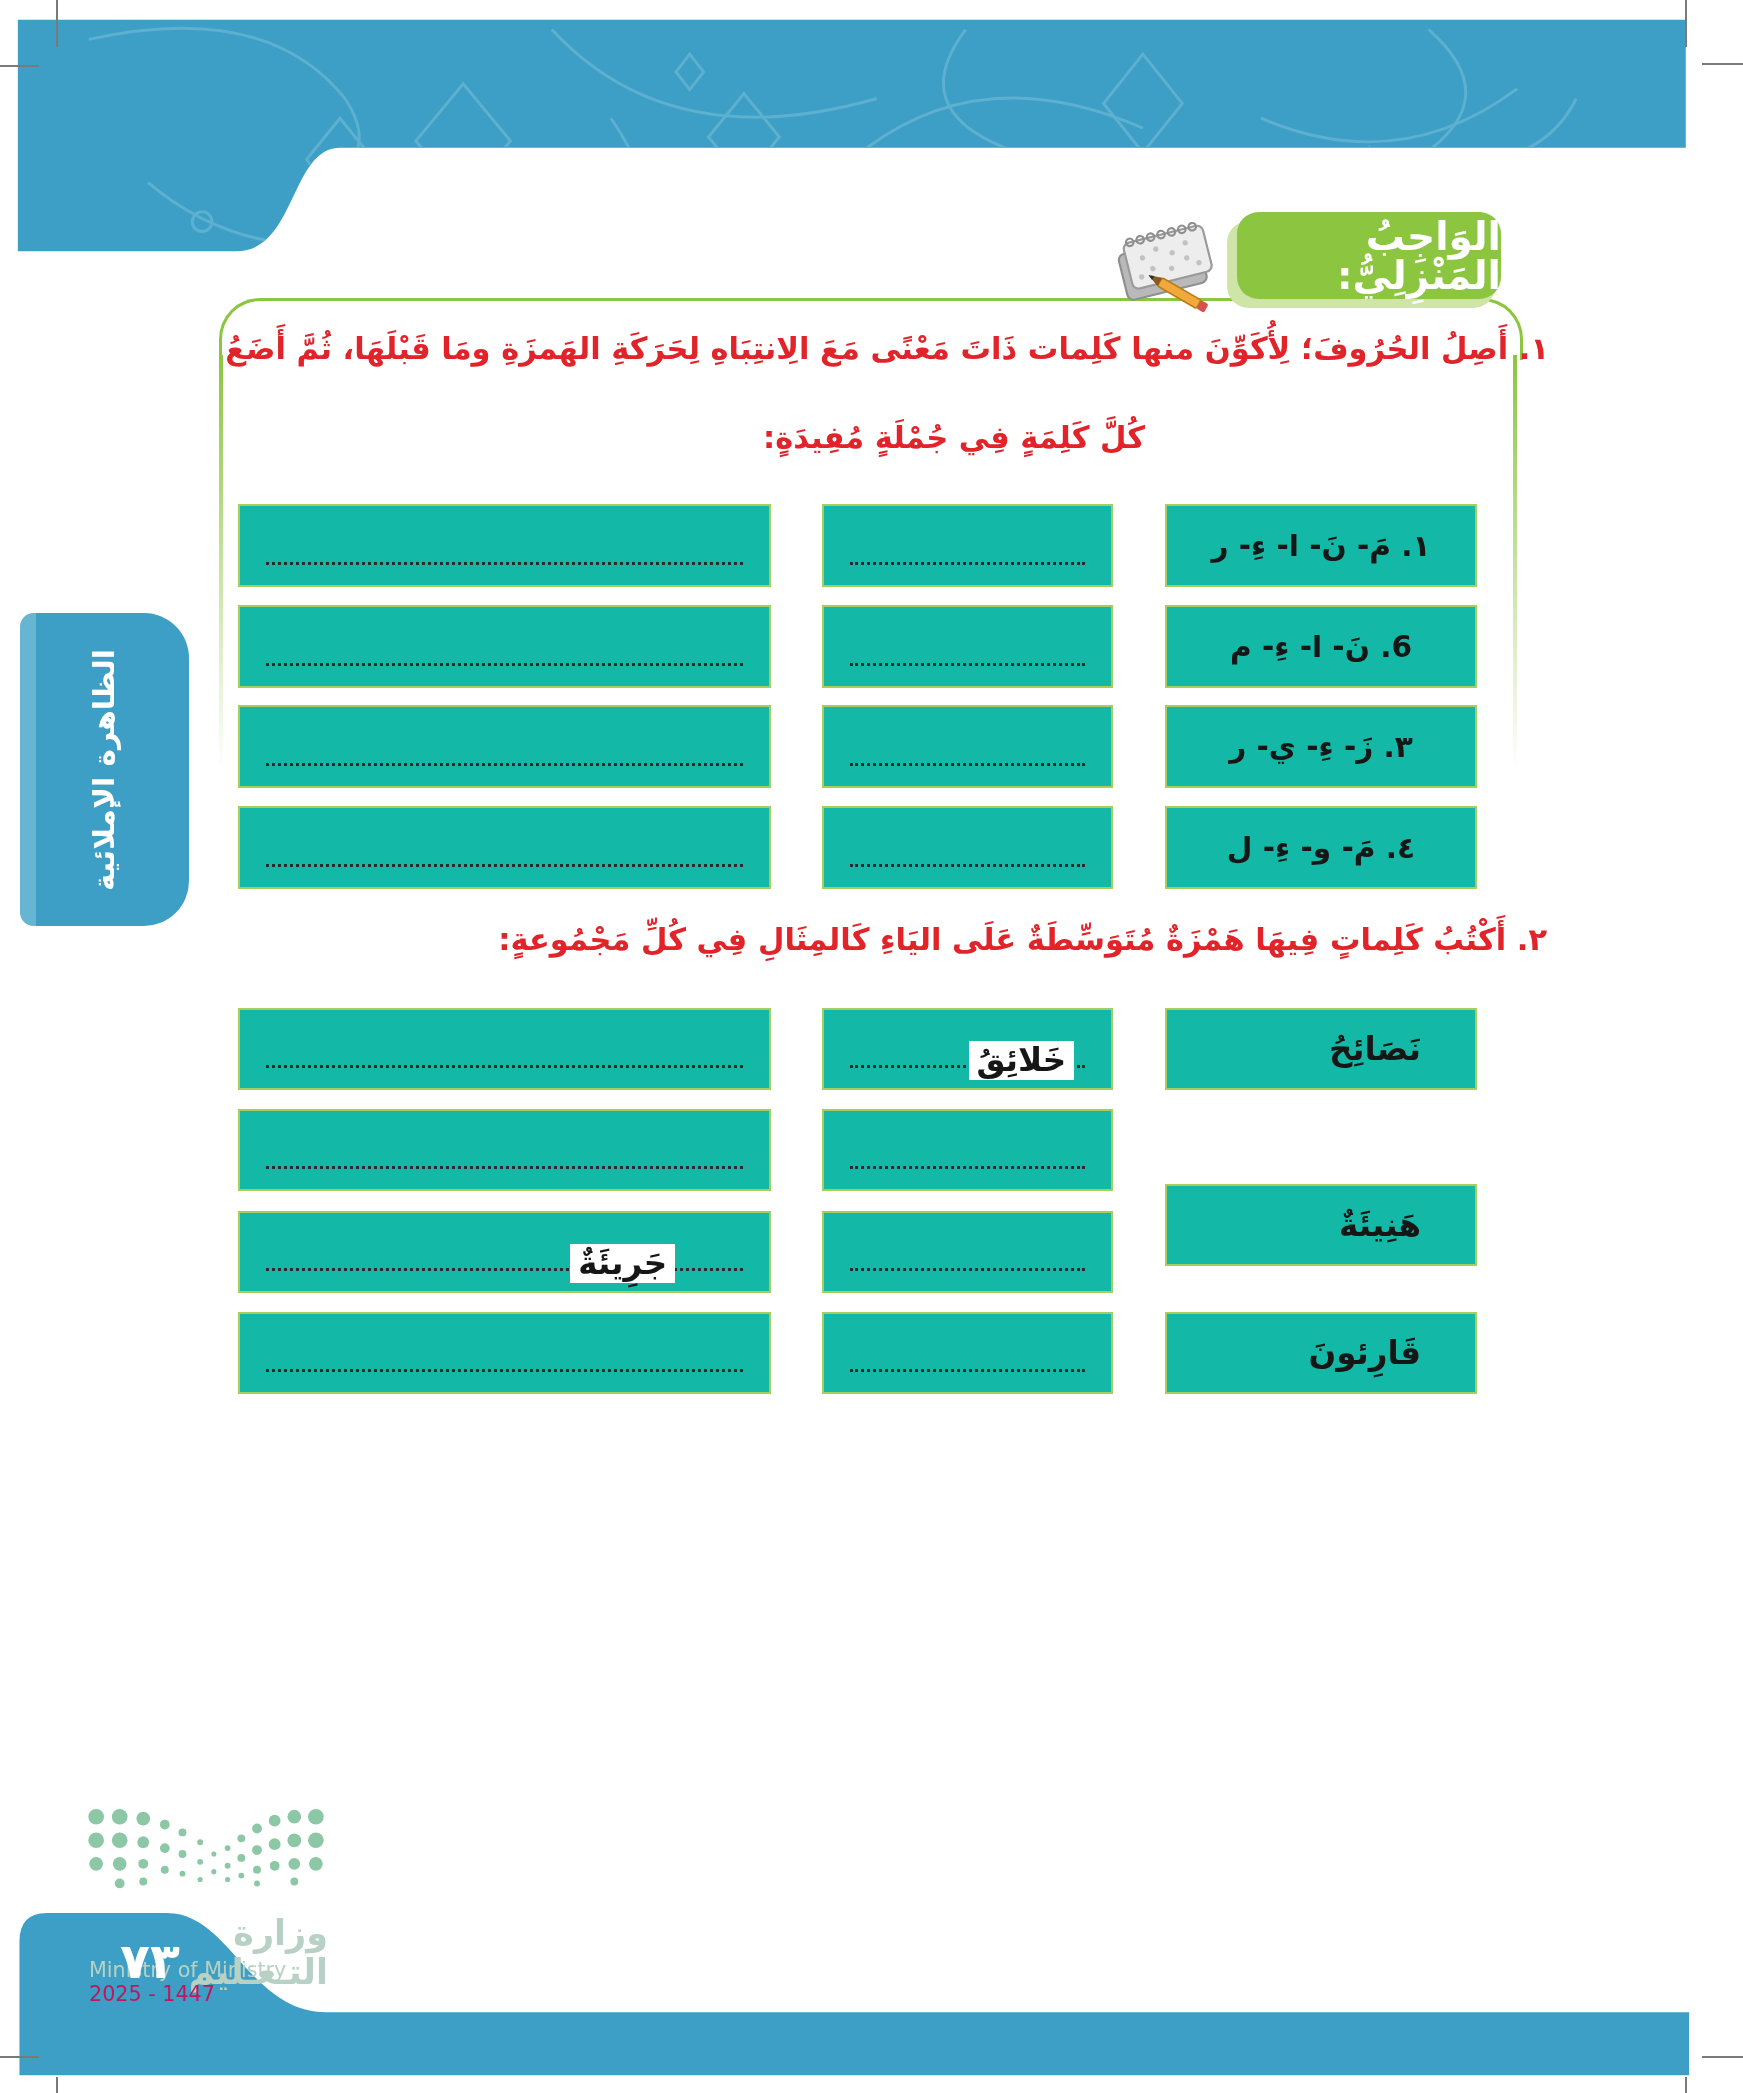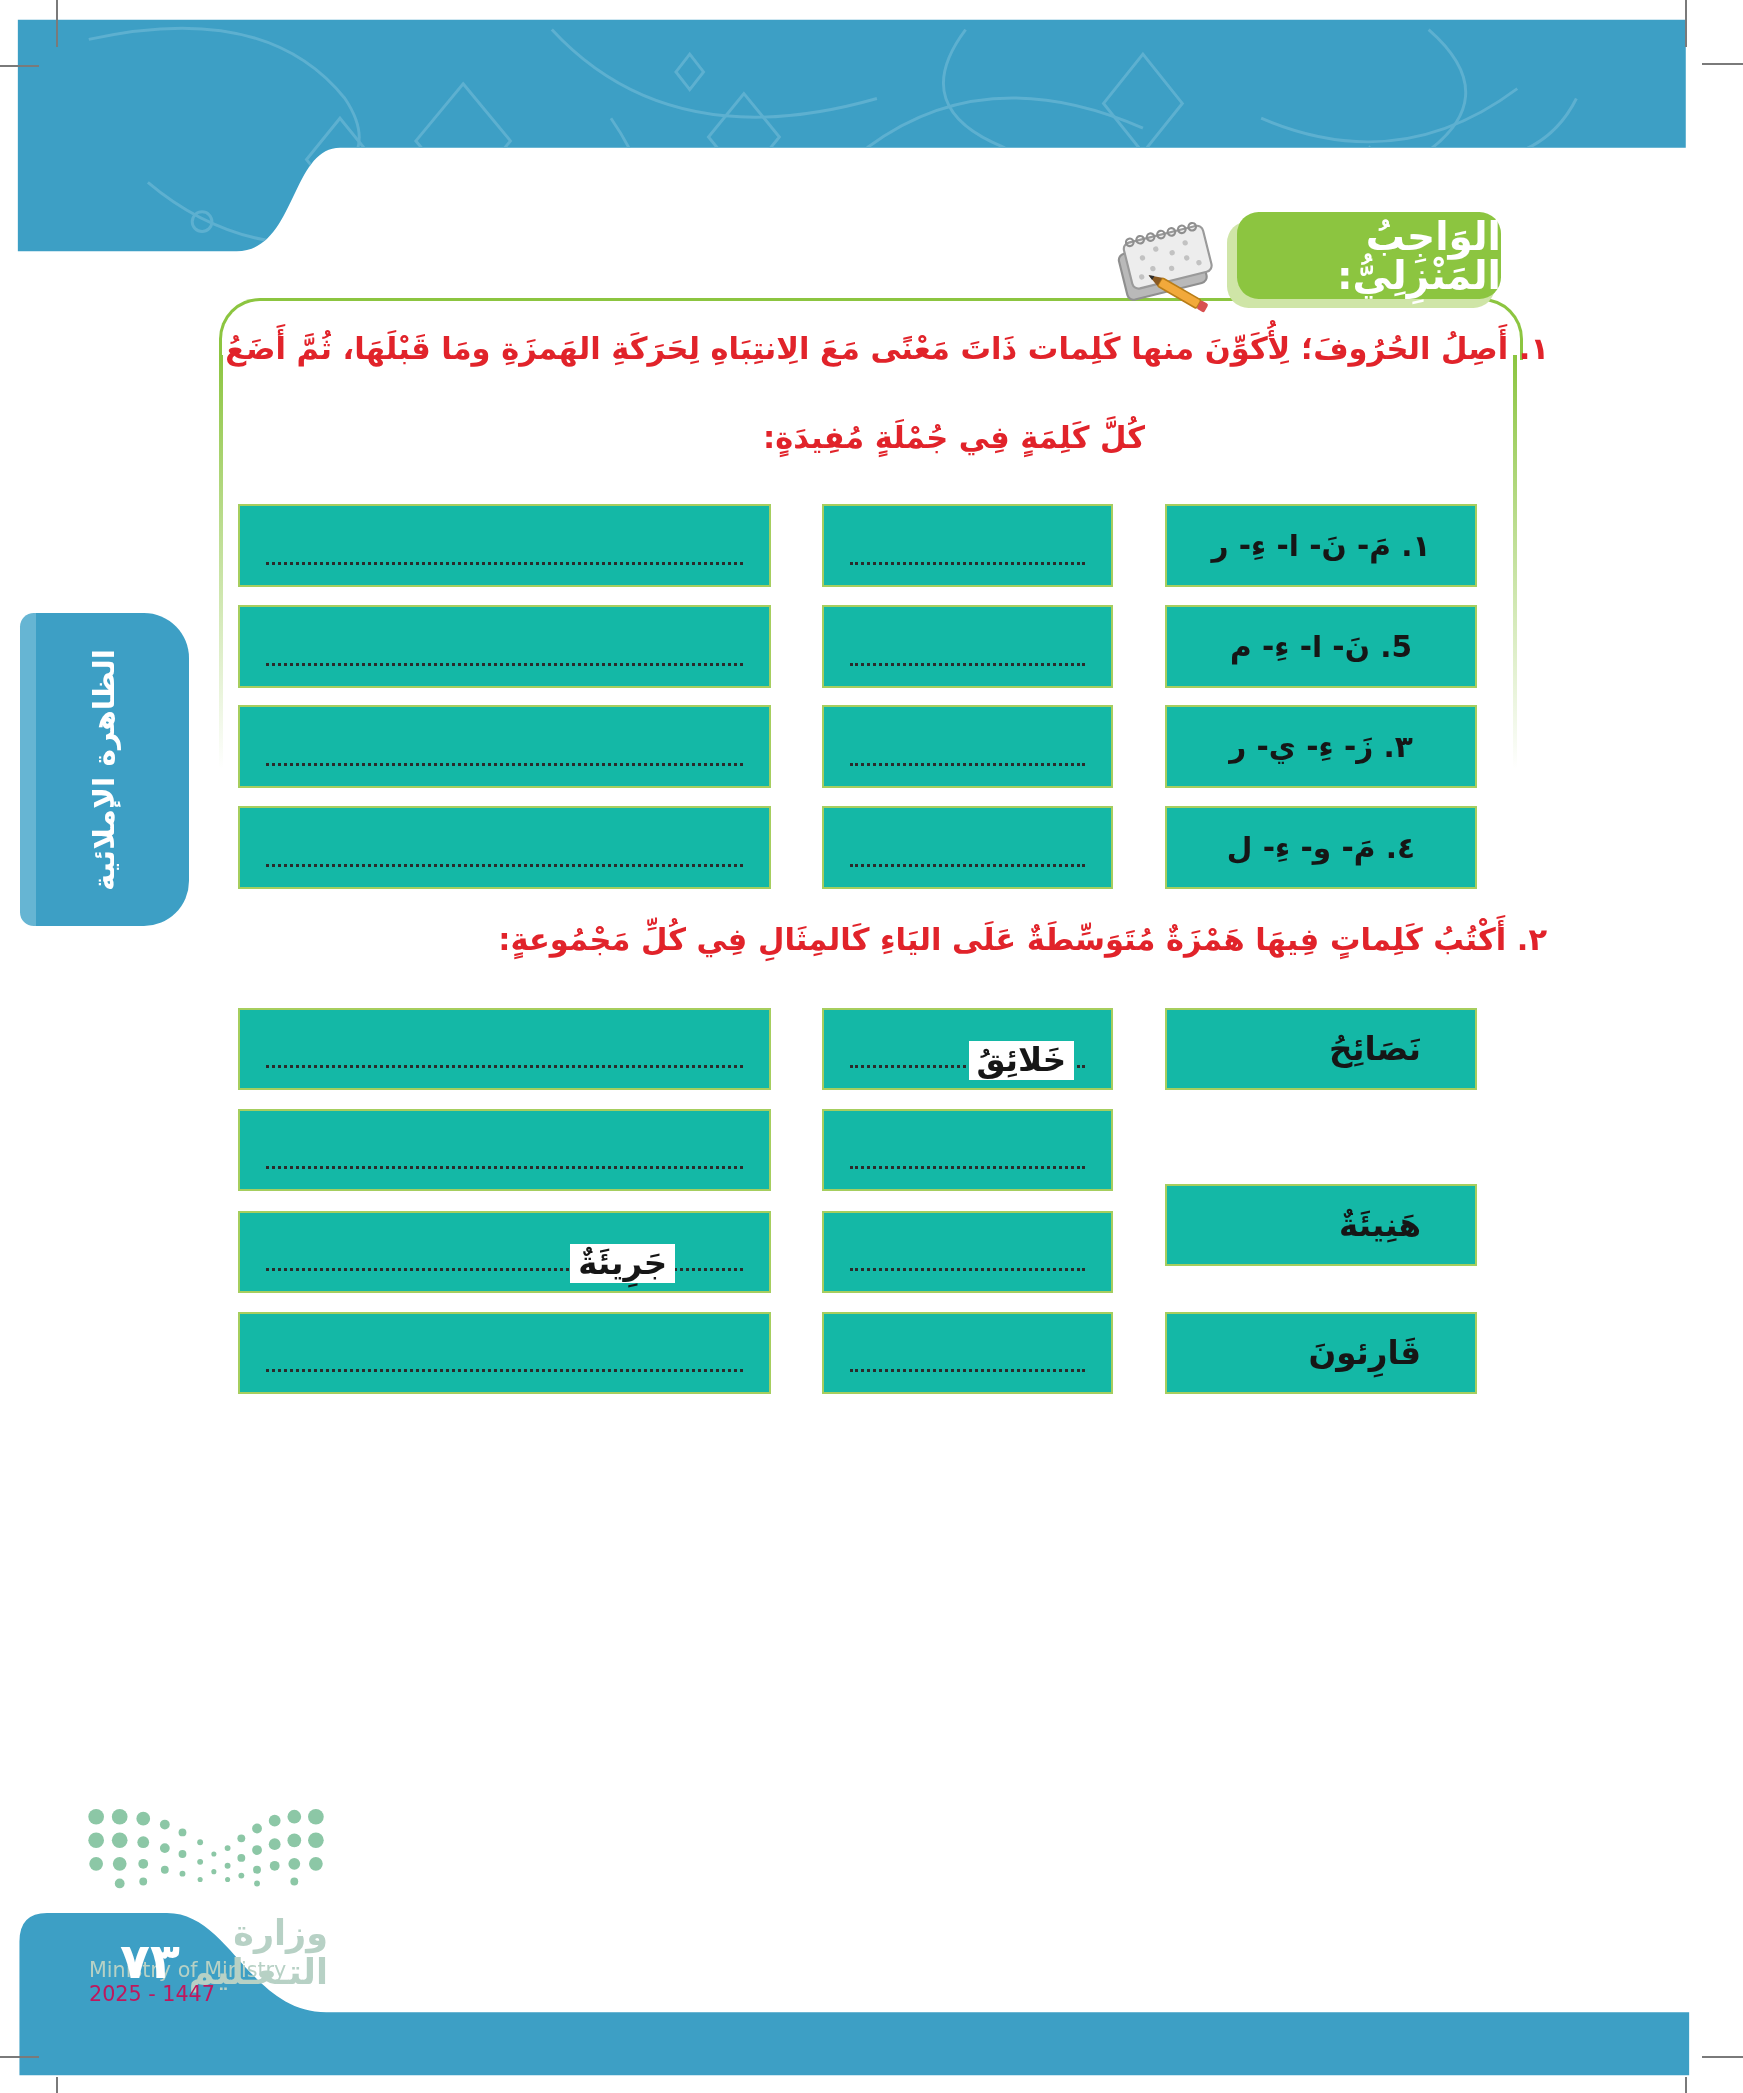--- a/index.html
+++ b/index.html
@@ -139,21 +139,21 @@
     <div class="prompt">١. مَ- نَ- ا- ءِ- ر</div>
   </div>
   <div class="row-box" style="left:822px;top:504px;width:287px;height:79px;">
     <div class="dotline"></div>
   </div>
   <div class="row-box" style="left:238px;top:504px;width:529px;height:79px;">
     <div class="dotline"></div>
   </div>
 
   <div class="row-box" style="left:1165px;top:605px;width:308px;height:79px;">
-    <div class="prompt">5. نَ- ا- ءِ- م</div>
+    <div class="prompt">6. نَ- ا- ءِ- م</div>
   </div>
   <div class="row-box" style="left:822px;top:605px;width:287px;height:79px;">
     <div class="dotline"></div>
   </div>
   <div class="row-box" style="left:238px;top:605px;width:529px;height:79px;">
     <div class="dotline"></div>
   </div>
 
   <div class="row-box" style="left:1165px;top:705px;width:308px;height:79px;">
     <div class="prompt">٣. زَ- ءِ- ي- ر</div>

